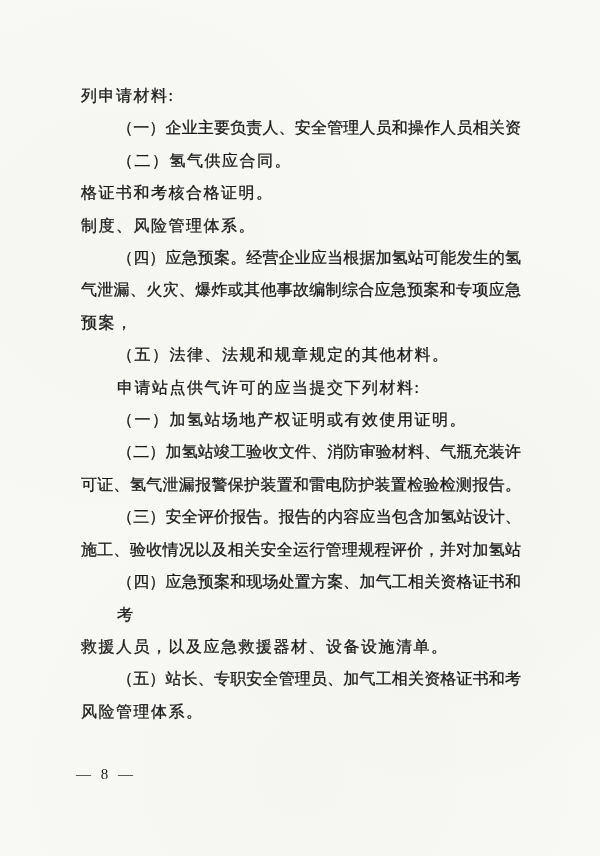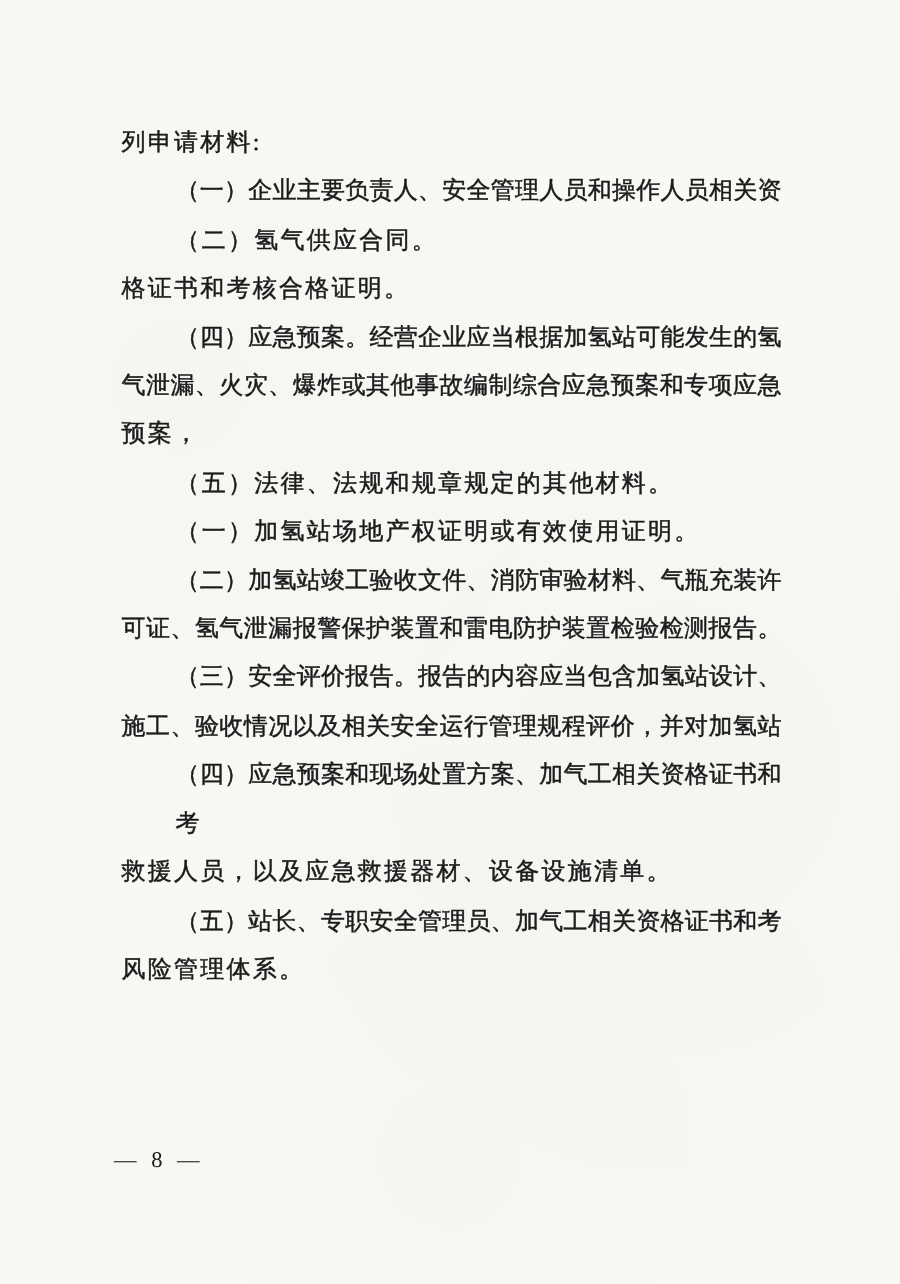--- a/index.html
+++ b/index.html
@@ -59,24 +59,26 @@
 </style>
 </head>
 <body>
 
 <div class="page" style="background: rgb(248, 248, 245); color: rgb(27, 27, 27);">
   <div class="content">
       <div class="line end">列申请材料:</div>
       <div class="line fill ind">（一）企业主要负责人、安全管理人员和操作人员相关资</div>
       <div class="line end ind">（二）氢气供应合同。</div>
       <div class="line end">格证书和考核合格证明。</div>
+      <div class="line end">制度、风险管理体系。</div>
       <div class="line fill ind">（四）应急预案。经营企业应当根据加氢站可能发生的氢</div>
       <div class="line fill">气泄漏、火灾、爆炸或其他事故编制综合应急预案和专项应急</div>
       <div class="line end">预案，</div>
       <div class="line end ind">（五）法律、法规和规章规定的其他材料。</div>
+      <div class="line end ind">申请站点供气许可的应当提交下列材料:</div>
       <div class="line end ind">（一）加氢站场地产权证明或有效使用证明。</div>
       <div class="line fill ind">（二）加氢站竣工验收文件、消防审验材料、气瓶充装许</div>
       <div class="line fill">可证、氢气泄漏报警保护装置和雷电防护装置检验检测报告。</div>
       <div class="line fill ind">（三）安全评价报告。报告的内容应当包含加氢站设计、</div>
       <div class="line fill">施工、验收情况以及相关安全运行管理规程评价，并对加氢站</div>
       <div class="line fill ind">（四）应急预案和现场处置方案、加气工相关资格证书和考</div>
       <div class="line end">救援人员，以及应急救援器材、设备设施清单。</div>
       <div class="line fill ind">（五）站长、专职安全管理员、加气工相关资格证书和考</div>
       <div class="line end">风险管理体系。</div>
     </div>

